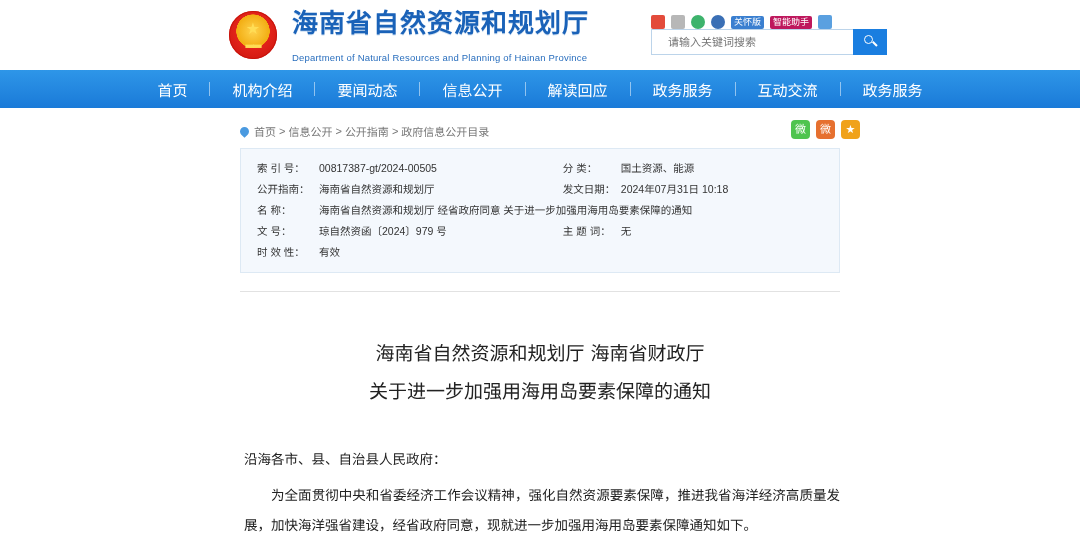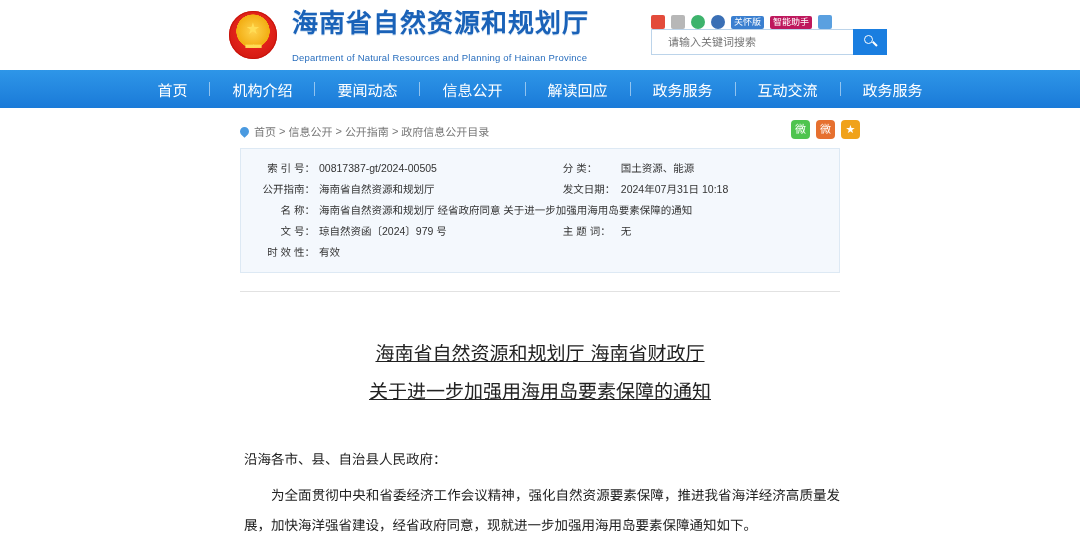--- a/index.html
+++ b/index.html
@@ -237,21 +237,21 @@
     width: 100%;
     border-collapse: collapse;
     font-size: 10.5px;
     color: #333;
   }
   .info-table td {
     padding: 3px 2px;
     vertical-align: top;
     line-height: 15px;
   }
-  .lbl { width: 62px; color: #333; white-space: nowrap; text-align: right; }
+  .lbl { width: 62px; color: #333; white-space: nowrap; }
   .lbl-r { width: 58px; color: #333; white-space: nowrap; text-align: left; }
   .val { color: #333; }
   .val-r { color: #333; }
 
   .divider {
     width: 600px;
     margin: 18px auto 0;
     border-top: 1px solid #e2e2e2;
   }
 
@@ -260,21 +260,20 @@
     width: 600px;
     margin: 0 auto;
     padding-top: 42px;
   }
   .doc-title {
     text-align: center;
     font-size: 19px;
     color: #222;
     line-height: 38px;
     font-family: "DejaVu Sans", "Liberation Sans", sans-serif;
-    text-decoration: underline;
   }
   .doc-body {
     margin-top: 34px;
     font-size: 13.5px;
     color: #222;
     line-height: 30px;
     font-family: "DejaVu Sans", "Liberation Sans", sans-serif;
   }
   .doc-body p { margin: 0 0 6px 4px; text-align: justify; }
   .indent { text-indent: 2em; }

